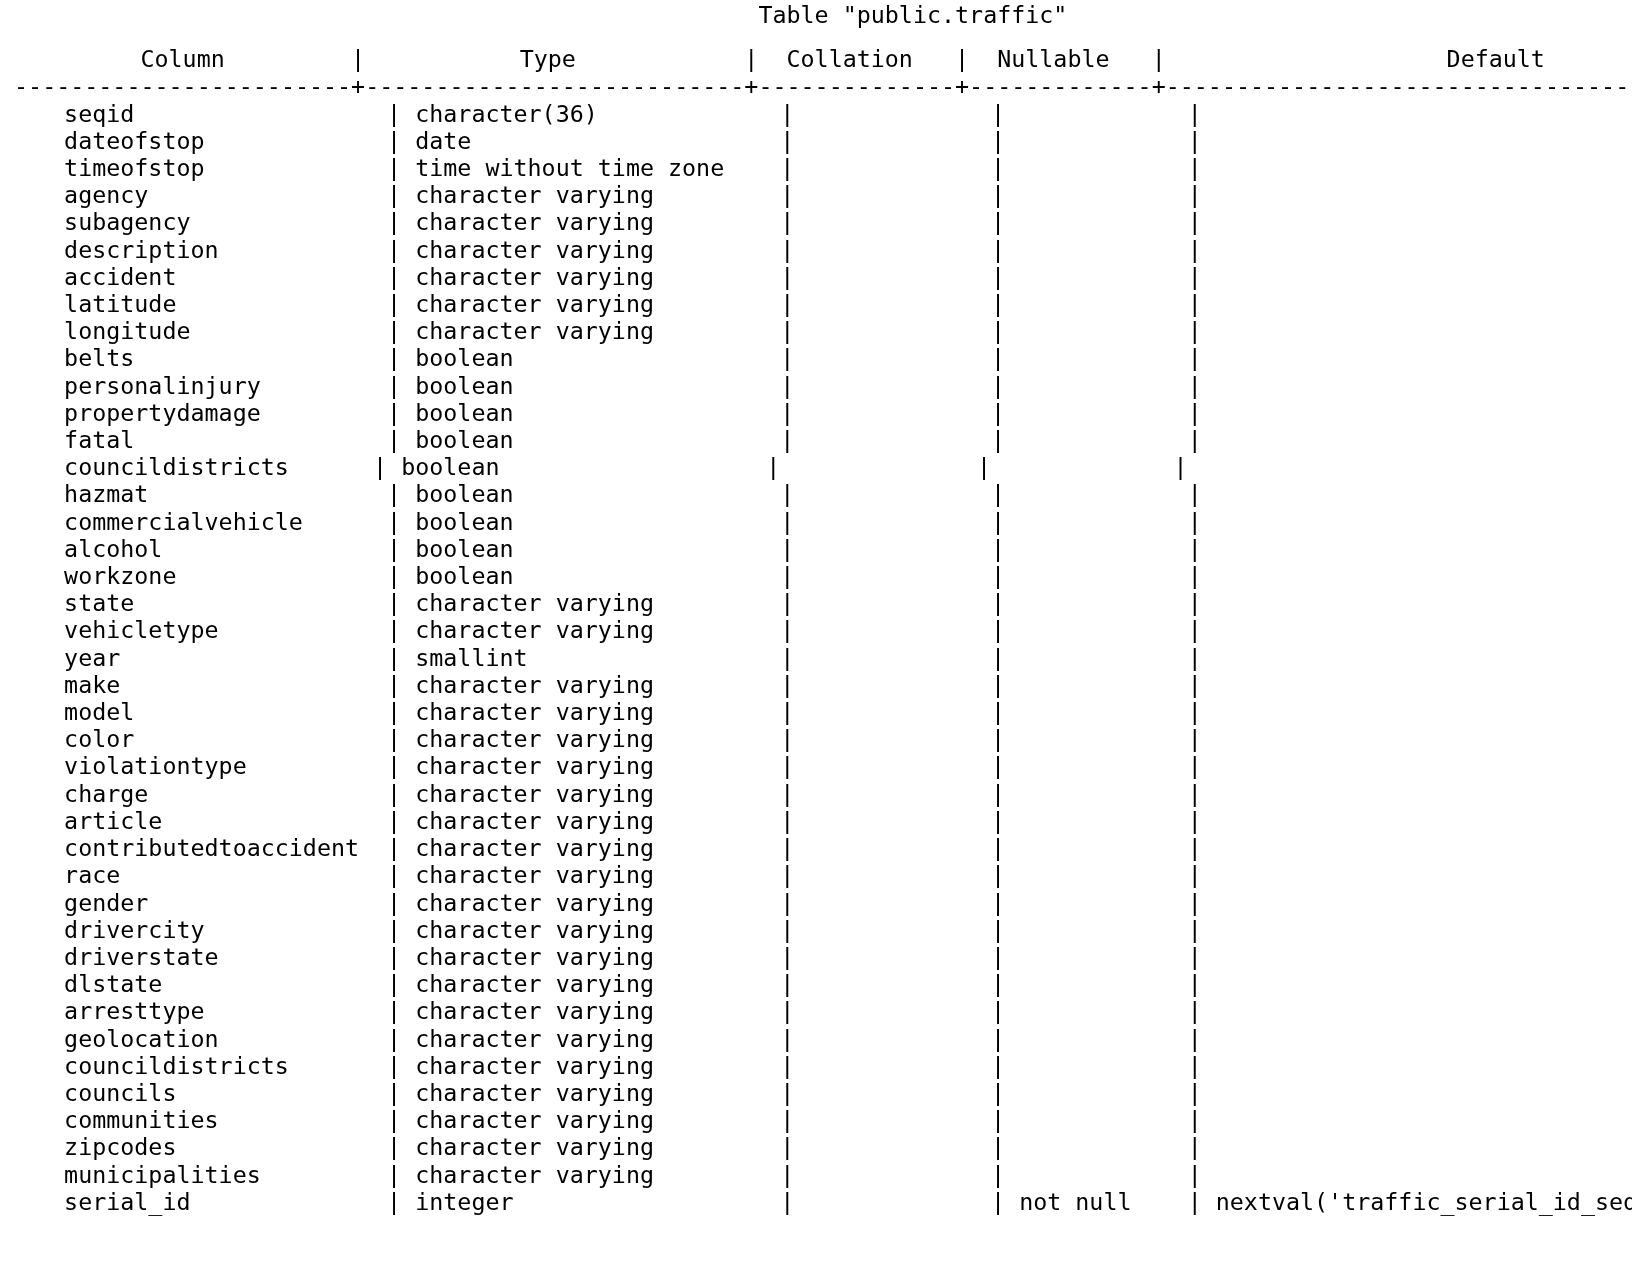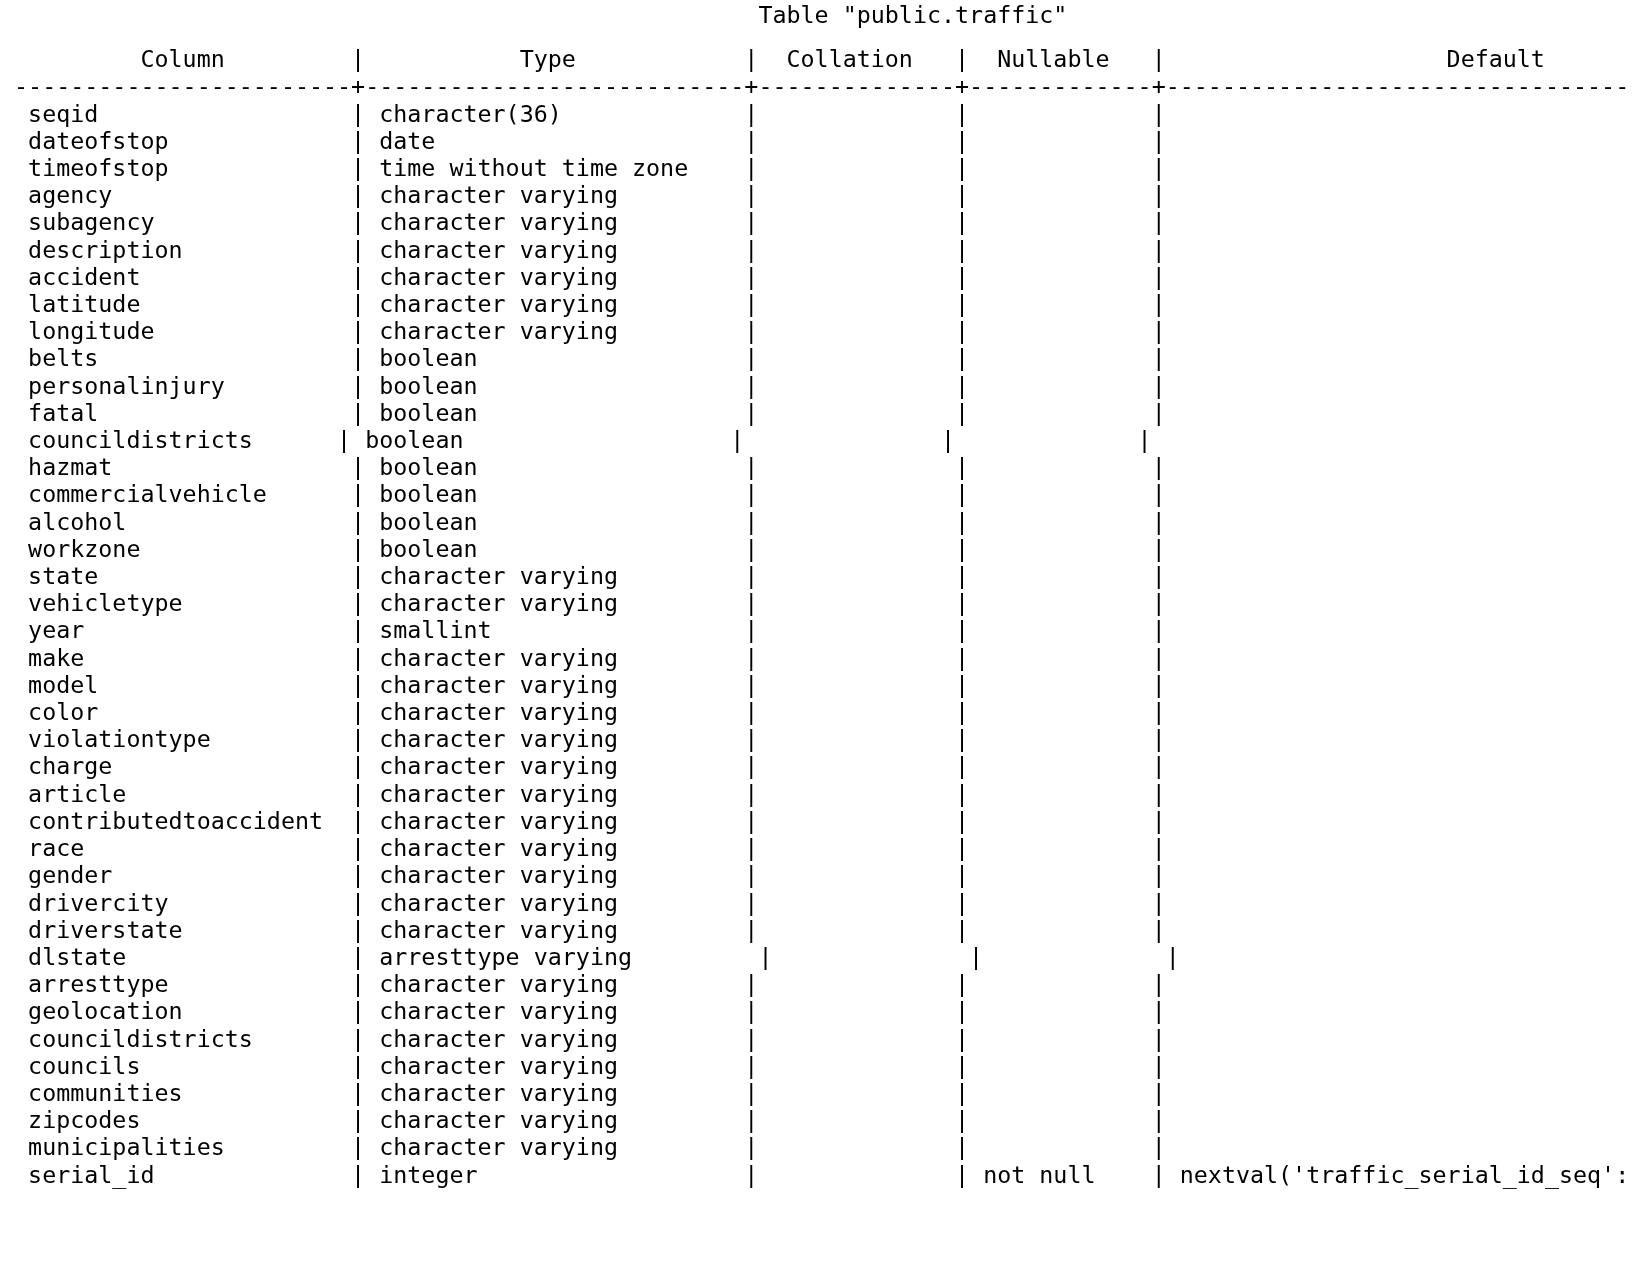--- a/index.html
+++ b/index.html
@@ -34,61 +34,62 @@
     font-size: 23.2px;
     line-height: 27.2px;
     color: #000000;
     background: transparent;
     white-space: pre;
     tab-size: 8;
   }
   .title-line { display: block; }
   .header-line { display: block; margin-top: 17px; }
   .rule-line { display: block; }
-  .row-line { display: block; }
+  .row-line { display: block; padding-left: 36px; }
 </style>
 </head>
 <body>
 
 <div id="terminal">
   <pre class="term-out" style="font-size: 23.349px; line-height: 27.2px;"><span class="title-line">                                                      Table "public.traffic"                                                      
 </span><span class="header-line">          Column         |           Type            |  Collation   |  Nullable   |                    Default
 </span><span class="rule-line"> ------------------------+---------------------------+--------------+-------------+-----------------------------------------------
 </span><span class="rows-block"><span class="row-line">  seqid                  | character(36)             |              |             |
 </span><span class="row-line">  dateofstop             | date                      |              |             |
 </span><span class="row-line">  timeofstop             | time without time zone    |              |             |
 </span><span class="row-line">  agency                 | character varying         |              |             |
 </span><span class="row-line">  subagency              | character varying         |              |             |
 </span><span class="row-line">  description            | character varying         |              |             |
 </span><span class="row-line">  accident               | character varying         |              |             |
 </span><span class="row-line">  latitude               | character varying         |              |             |
 </span><span class="row-line">  longitude              | character varying         |              |             |
 </span><span class="row-line">  belts                  | boolean                   |              |             |
 </span><span class="row-line">  personalinjury         | boolean                   |              |             |
+</span><span class="row-line">  propertydamage         | boolean                   |              |             |
 </span><span class="row-line">  fatal                  | boolean                   |              |             |
 </span><span class="row-line">  councildistricts      | boolean                   |              |             |
 </span><span class="row-line">  hazmat                 | boolean                   |              |             |
 </span><span class="row-line">  commercialvehicle      | boolean                   |              |             |
 </span><span class="row-line">  alcohol                | boolean                   |              |             |
 </span><span class="row-line">  workzone               | boolean                   |              |             |
 </span><span class="row-line">  state                  | character varying         |              |             |
 </span><span class="row-line">  vehicletype            | character varying         |              |             |
 </span><span class="row-line">  year                   | smallint                  |              |             |
 </span><span class="row-line">  make                   | character varying         |              |             |
 </span><span class="row-line">  model                  | character varying         |              |             |
 </span><span class="row-line">  color                  | character varying         |              |             |
 </span><span class="row-line">  violationtype          | character varying         |              |             |
 </span><span class="row-line">  charge                 | character varying         |              |             |
 </span><span class="row-line">  article                | character varying         |              |             |
 </span><span class="row-line">  contributedtoaccident  | character varying         |              |             |
 </span><span class="row-line">  race                   | character varying         |              |             |
 </span><span class="row-line">  gender                 | character varying         |              |             |
 </span><span class="row-line">  drivercity             | character varying         |              |             |
 </span><span class="row-line">  driverstate            | character varying         |              |             |
-</span><span class="row-line">  dlstate                | arresttype varying         |              |             |
+</span><span class="row-line">  dlstate                | character varying         |              |             |
 </span><span class="row-line">  arresttype             | character varying         |              |             |
 </span><span class="row-line">  geolocation            | character varying         |              |             |
 </span><span class="row-line">  councildistricts       | character varying         |              |             |
 </span><span class="row-line">  councils               | character varying         |              |             |
 </span><span class="row-line">  communities            | character varying         |              |             |
 </span><span class="row-line">  zipcodes               | character varying         |              |             |
 </span><span class="row-line">  municipalities         | character varying         |              |             |
 </span><span class="row-line">  serial_id              | integer                   |              | not null    | nextval('traffic_serial_id_seq'::regclass)</span></span></pre>
 </div>
 

